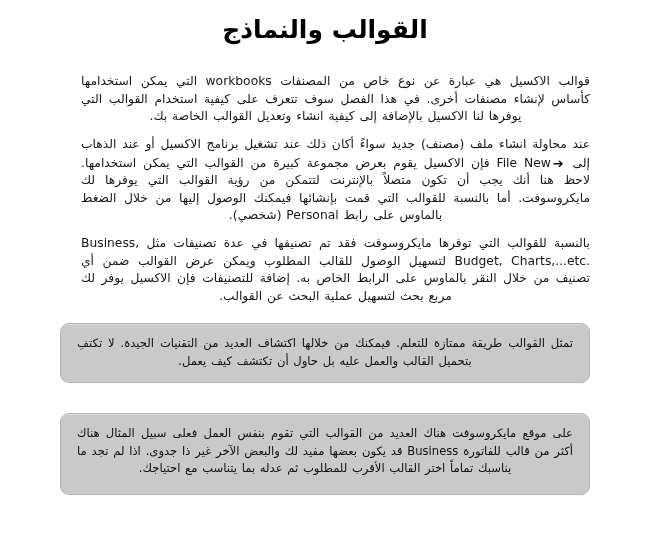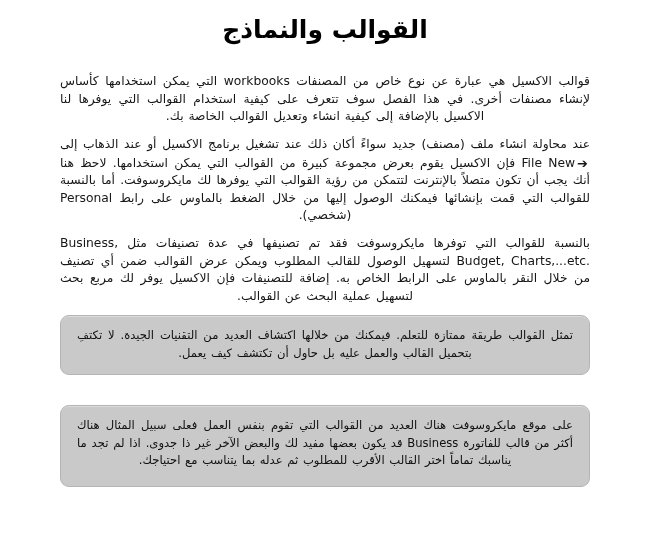--- a/index.html
+++ b/index.html
@@ -35,20 +35,21 @@
     padding-top: 14px;
     padding-bottom: 6px;
     line-height: 1.25;
     direction: rtl;
   }
 
   
   .body-wrap {
     padding: 0 60px 0 60px;
     direction: rtl;
+    margin-left: 21px;
   }
 
   .para {
     direction: rtl;
     text-align: justify;
     text-align-last: center;
     font-size: 12.3px;
     line-height: 17.6px;
     color: #161616;
     margin: 0 0 10px 0;
@@ -70,21 +71,21 @@
     font-weight: bold;
     font-size: 13px;
     padding: 0 2px;
     transform: translateY(1px);
   }
 
   
   .callouts {
     padding: 0 60px;
     direction: rtl;
-    margin-top: 10px;
+    margin-top: 18px;
   }
   .callout {
     box-sizing: border-box;
     width: 100%;
     background: #c9c9c9;
     border: 1px solid #b4b4b4;
     border-radius: 9px;
     padding: 11px 16px 12px 16px;
     direction: rtl;
     text-align: justify;

